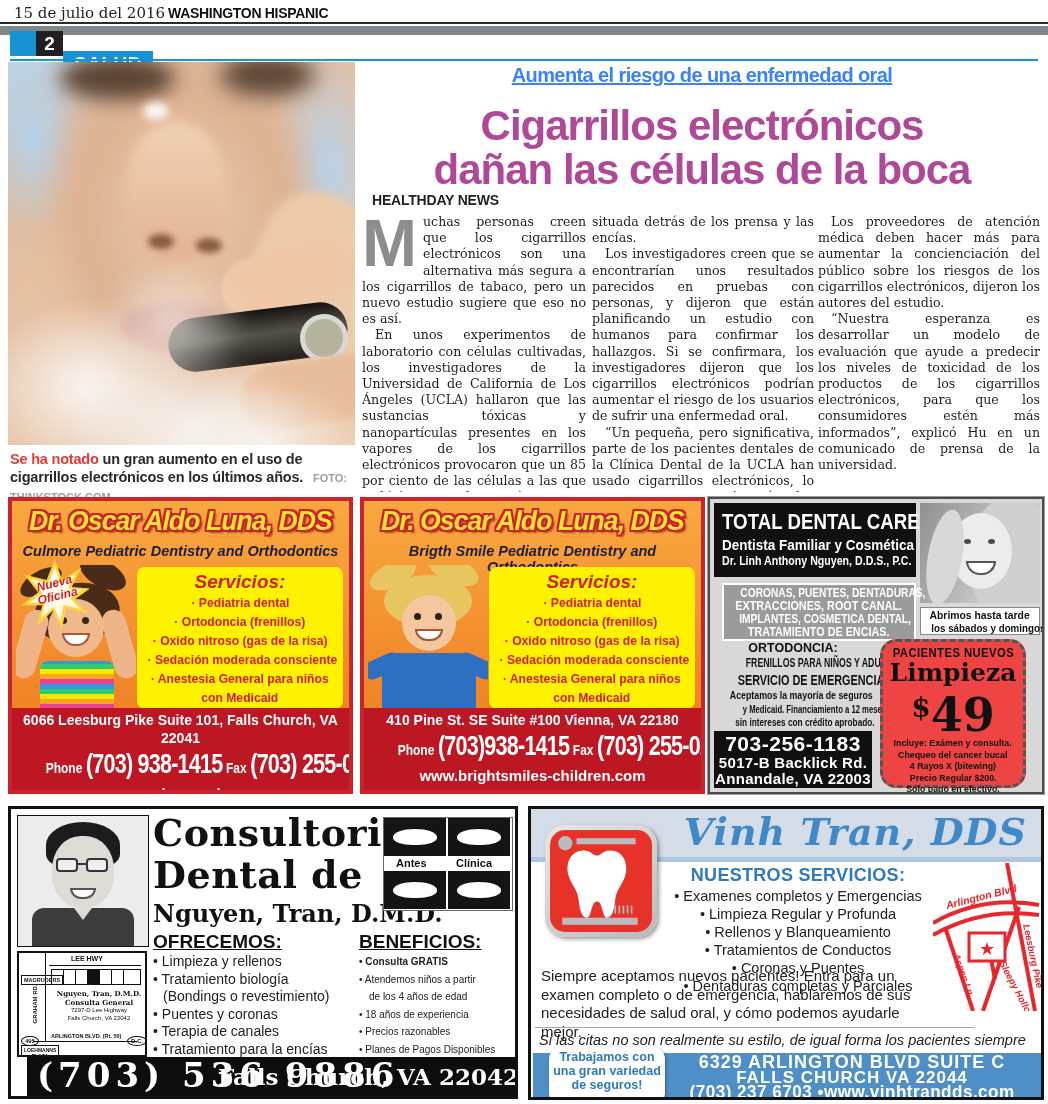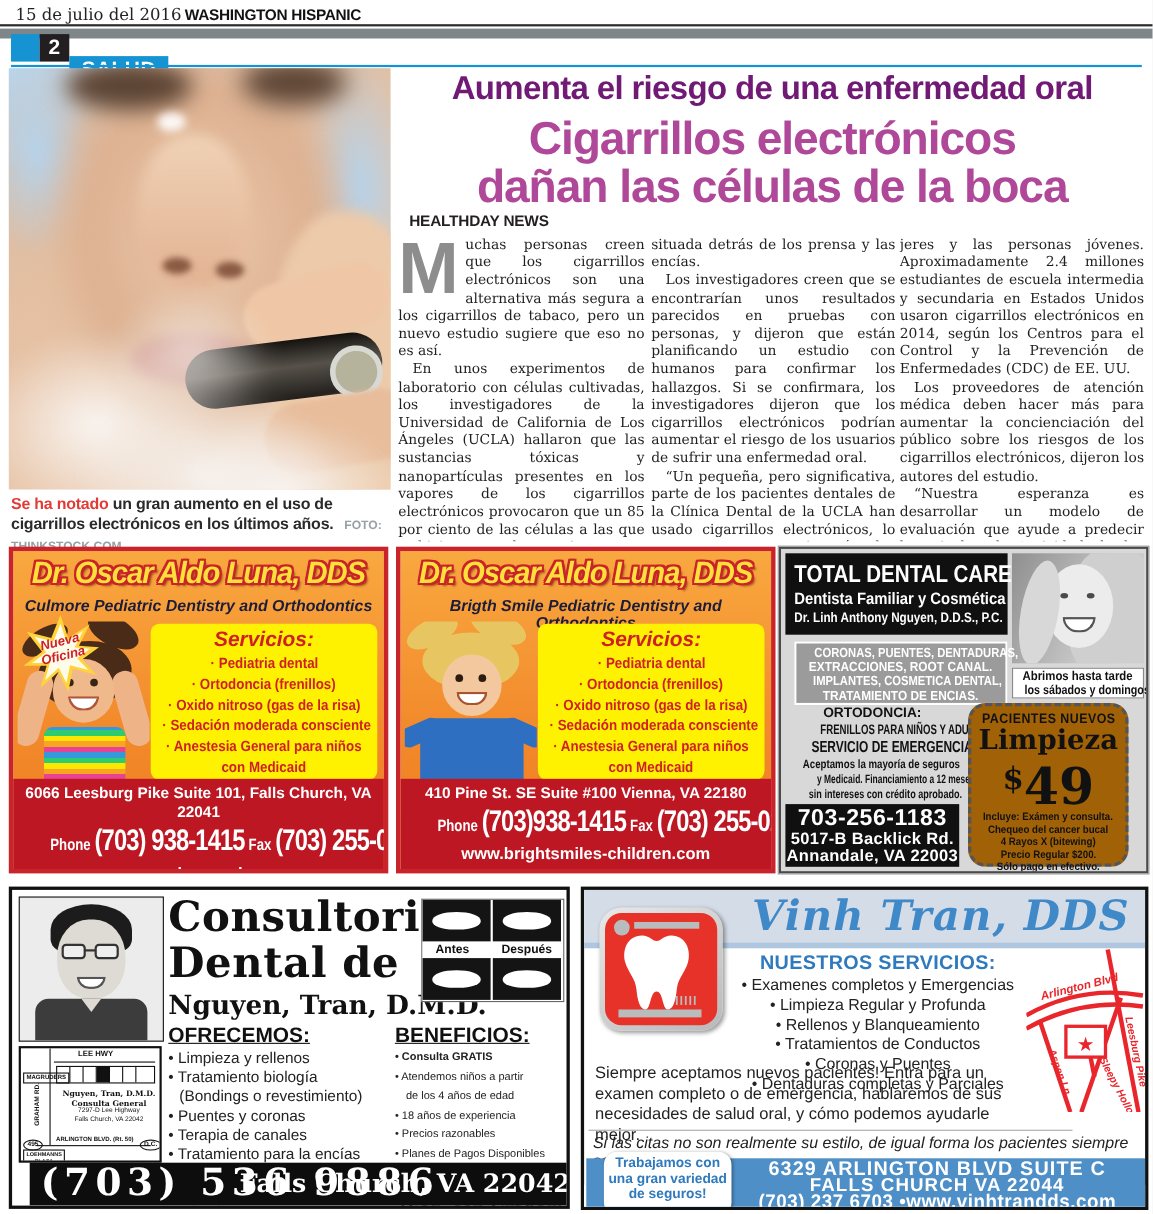--- a/index.html
+++ b/index.html
@@ -26,21 +26,21 @@
   
   .photo{left:8px;top:62px;width:347px;height:383px;overflow:hidden;
          background:linear-gradient(150deg,#b9d5ec 0%,#d9bda6 16%,#e5c0a2 38%,#e8c6aa 66%,#f0d8c4 100%);}
   .photo div{position:absolute;}
   
   .caption{left:10px;top:450px;width:345px;font-size:14.5px;font-weight:bold;line-height:18px;color:#2a2a2a;letter-spacing:-.2px;}
   .cap-lead{color:#e23b36;}
   .cap-credit{color:#97a0a4;font-size:11px;font-weight:bold;margin-left:6px;letter-spacing:0;}
 
   
-  .kicker{left:360px;top:64px;width:684px;font-size:30px;font-weight:bold;color:#701a75;letter-spacing:-.6px;}
+  .kicker{left:360px;top:64px;width:684px;font-size:20px;font-weight:bold;color:#3b82f6;letter-spacing:-.6px;text-decoration:underline;}
   .hl{left:360px;width:684px;font-size:42px;font-weight:bold;letter-spacing:-1px;}
   .hl1{top:102px;} .hl2{top:146px;}
   .byline{left:372px;top:192px;font-size:14px;font-weight:bold;color:#231f20;letter-spacing:-.2px;}
   .col{top:214px;height:278px;overflow:hidden;font:12.6px/16.2px "DejaVu Serif",serif;color:#1f1f1f;text-align:justify;}
   .c1{left:362px;width:224px;} .c2{left:592px;width:222px;} .c3{left:818px;width:222px;}
   .col p{margin:0;text-indent:13px;}
   .col p.ni{text-indent:0;}
   .dropcap{float:left;font-family:"Liberation Sans",sans-serif;font-weight:bold;font-size:66px;line-height:52px;color:#8d8d8d;margin:3px 6px 0 0;}
 
   
@@ -79,21 +79,21 @@
   .td-hours{left:210px;top:108px;width:120px;height:28px;background:#fff;border:1px solid #888;text-align:center;padding-top:1px;box-sizing:border-box;}
   .td-hours-line{font-size:11.5px;font-weight:bold;line-height:12.5px;color:#111;}
   .td-left{left:2px;top:142px;width:162px;text-align:center;color:#111;}
   .td-ortho1{font-size:12.5px;font-weight:bold;line-height:15px;}
   .td-ortho2{font-size:12.5px;font-weight:bold;line-height:15px;}
   .td-emerg{font-size:14.5px;font-weight:bold;line-height:18px;}
   .td-ins{font-size:11px;font-weight:bold;line-height:13.5px;}
   .td-black{left:4px;top:232px;width:158px;height:57px;background:#101010;color:#fff;text-align:center;padding-top:2px;box-sizing:border-box;}
   .td-phone{font-size:21px;font-weight:bold;letter-spacing:.5px;line-height:22px;}
   .td-addr{font-size:15px;font-weight:bold;line-height:16px;letter-spacing:.3px;}
-  .coupon{left:170px;top:140px;width:146px;height:149px;background:#a16207;border:3px dashed #555;border-radius:16px;text-align:center;padding-top:4px;box-sizing:border-box;color:#111;}
+  .coupon{left:170px;top:140px;width:146px;height:149px;background:#ef4444;border:3px dashed #555;border-radius:16px;text-align:center;padding-top:4px;box-sizing:border-box;color:#111;}
   .cp-head{font-size:12.5px;font-weight:bold;letter-spacing:.5px;}
   .cp-title{font:bold 25px "DejaVu Serif",serif;line-height:26px;}
   .cp-price{font:bold 46px "DejaVu Serif",serif;line-height:44px;}
   .cp-price .dollar{font-size:28px;vertical-align:14px;}
   .cp-line{font-size:9.8px;font-weight:bold;line-height:11.5px;}
 
   
   .cons{left:8px;top:806px;width:510px;height:293px;background:#fff;border:3px solid #111;box-sizing:border-box;overflow:hidden;}
   .cons-photo{left:6px;top:6px;width:130px;height:130px;border:1px solid #111;background:#ececec;overflow:hidden;}
   .cons-photo div{position:absolute;}
@@ -191,21 +191,20 @@
     <p>En unos experimentos de laboratorio con células cultivadas, los investigadores de la Universidad de California de Los Ángeles (UCLA) hallaron que las sustancias tóxicas y nanopartículas presentes en los vapores de los cigarrillos electrónicos provocaron que un 85 por ciento de las células a las que se hicieron pruebas murieran.</p>
 
   </div>
   <div class="abs col c2">
     <p class="ni">situada detrás de los prensa y las encías.</p>
     <p>Los investigadores creen que se encontrarían unos resultados parecidos en pruebas con personas, y dijeron que están planificando un estudio con humanos para confirmar los hallazgos. Si se confirmara, los investigadores dijeron que los cigarrillos electrónicos podrían aumentar el riesgo de los usuarios de sufrir una enfermedad oral.</p>
     <p>“Un pequeña, pero significativa, parte de los pacientes dentales de la Clínica Dental de la UCLA han usado cigarrillos electrónicos, lo que nos proporcionará los suficientes pacientes para los estudios que hemos planeado”, dijo el autor del estudio, Shen Hu, profesor asociado de biología y medicina oral de la Facultad de Odontología de la UCLA.</p>
 
   </div>
   <div class="abs col c3">
-    <p class="ni">jeres y las personas jóvenes. Aproximadamente 2.4 millones estudiantes de escuela intermedia y secundaria en Estados Unidos usaron cigarrillos electrónicos en 2014, según los Centros para el Control y la Prevención de Enfermedades (CDC) de EE. UU.</p>
     <p>Los proveedores de atención médica deben hacer más para aumentar la concienciación del público sobre los riesgos de los cigarrillos electrónicos, dijeron los autores del estudio.</p>
     <p>“Nuestra esperanza es desarrollar un modelo de evaluación que ayude a predecir los niveles de toxicidad de los productos de los cigarrillos electrónicos, para que los consumidores estén más informados”, explicó Hu en un comunicado de prensa de la universidad.</p>
 
   </div>
 
   <div class="abs luna" style="left:8px;">
     <div class="abs luna-title"><span class="sqz95">Dr. Oscar Aldo Luna, DDS</span></div>
     <div class="abs luna-sub">Culmore Pediatric Dentistry and Orthodontics</div>
     <div class="abs kidphoto">
       <div style="left:18px;top:18px;width:86px;height:60px;background:#4a2b18;border-radius:50%;transform:rotate(-8deg);"></div>
@@ -371,21 +370,21 @@
     <div class="abs cons-t3">Nguyen, Tran, D.M.D.</div>
     <div class="abs teeth">
       <div class="tooth-tile" style="left:0;top:0;">
           <div class="mouth"></div>
         </div>
       <div class="tooth-tile" style="left:64px;top:0;">
           <div class="mouth"></div>
         </div>
       <div style="left:0;top:38px;width:128px;height:15px;background:#fff;"></div>
       <div class="teeth-label" style="left:12px;">Antes</div>
-      <div class="teeth-label" style="left:72px;">Después</div>
+      <div class="teeth-label" style="left:72px;">Clínica</div>
       <div class="tooth-tile" style="left:0;top:53px;">
           <div class="mouth"></div>
         </div>
       <div class="tooth-tile" style="left:64px;top:53px;">
           <div class="mouth"></div>
         </div>
     </div>
     <div class="abs" style="left:142px;top:122px;width:202px;">
       <div class="list-head">OFRECEMOS:</div>
       <div class="blist">

